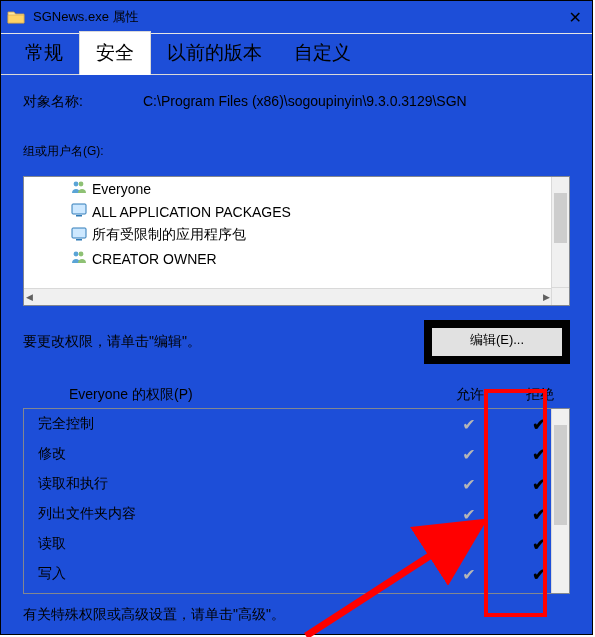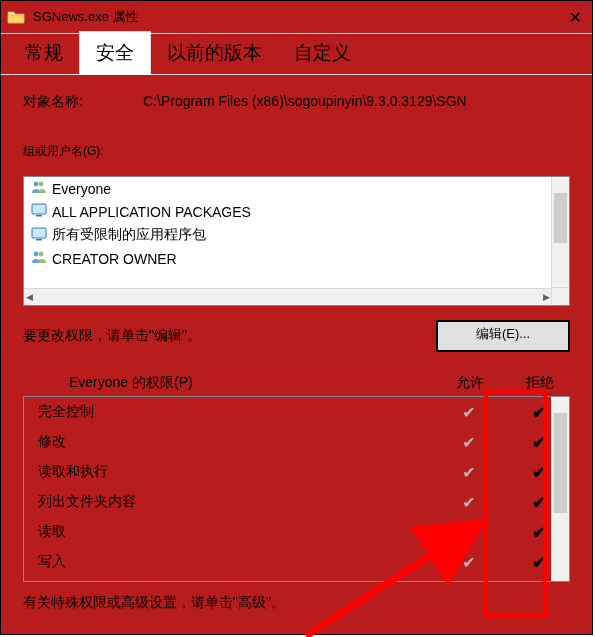--- a/index.html
+++ b/index.html
@@ -12,21 +12,21 @@
     background: #fff;
     color: #000;
     overflow: hidden;
   }
   .outer {
     position: relative;
     width: 593px;
     height: 635px;
     border: 1px solid #000;
     box-sizing: border-box;
-    background: #b91c1c;
+    background: #1d4ed8;
   }
   .titlebar {
     height: 33px;
     border-bottom: 1px solid #e5e5e5;
     display: flex;
     align-items: center;
     padding: 0 2px 0 6px;
     box-sizing: border-box;
   }
   .titlebar .folder-icon {
@@ -93,20 +93,21 @@
     margin-bottom: 16px;
   }
 
   .group-list-box {
     border: 1px solid #828790;
     background: #fff;
     height: 128px;
     overflow: hidden;
     position: relative;
     margin-bottom: 2px;
+    padding-left: 40px;
   }
   .group-list-inner {
     height: 110px;
     overflow: hidden;
   }
   .group-row {
     display: flex;
     align-items: center;
     padding: 3px 6px;
     font-size: 14px;
@@ -172,21 +173,21 @@
   .btn {
     min-width: 130px;
     height: 28px;
     line-height: 26px;
     text-align: center;
     border: 1px solid #adadad;
     background: #e1e1e1;
     font-size: 13px;
   }
   .btn.primary {
-    border: 2px solid #000000;
+    border: 8px solid #000000;
     line-height: 24px;
   }
 
   .perm-wrapper {
     position: relative;
     margin-top: 4px;
   }
   .perm-header {
     display: flex;
     font-size: 14px;

